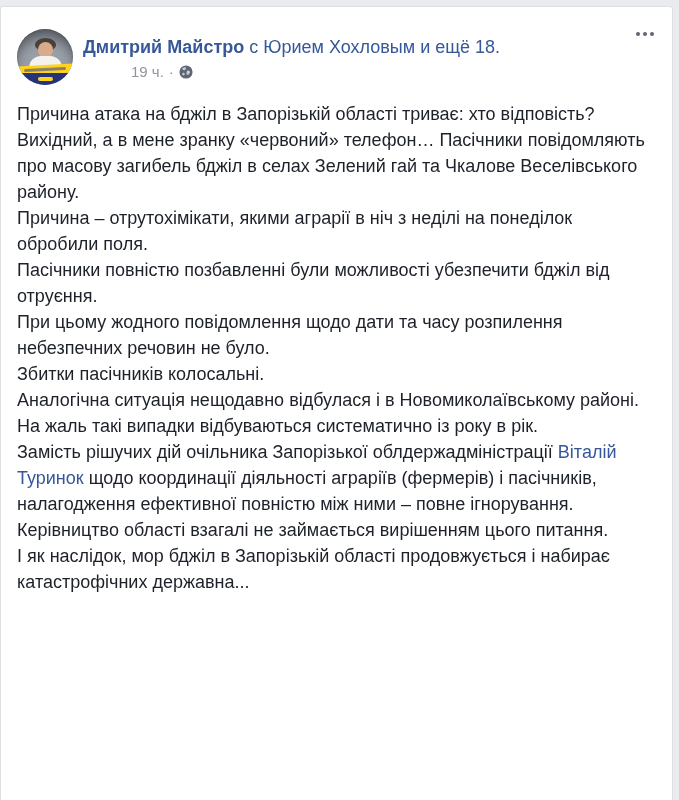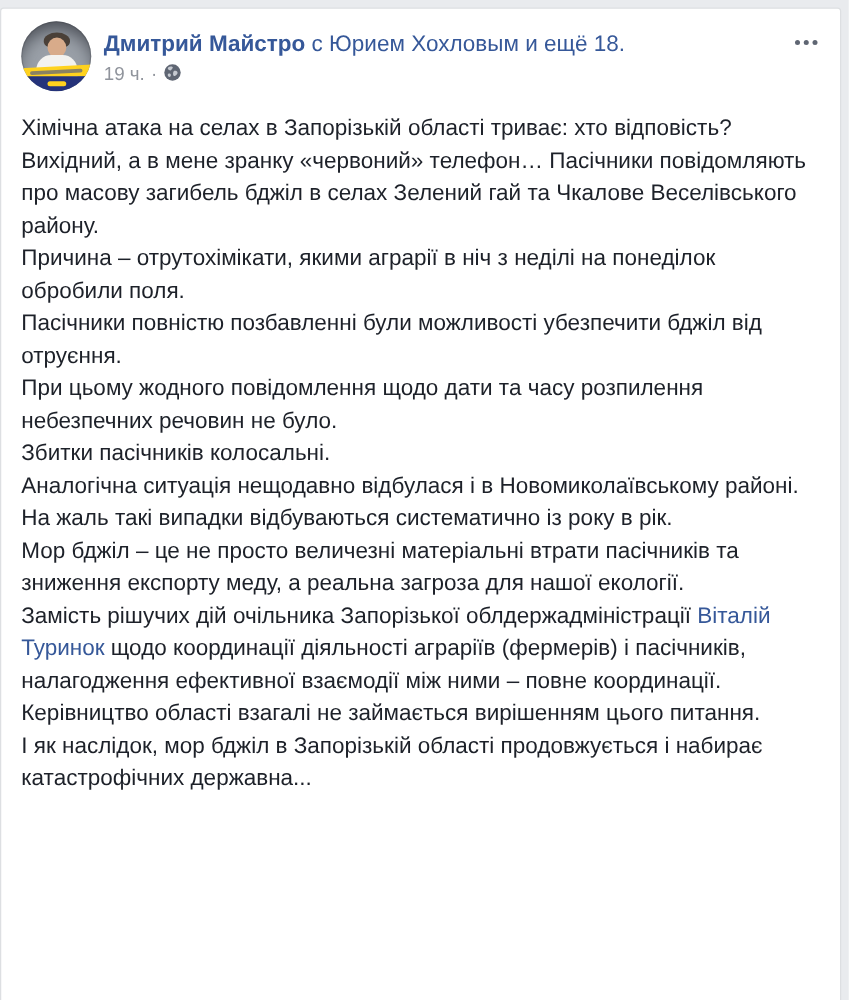--- a/index.html
+++ b/index.html
@@ -19,21 +19,21 @@
     top: 6px;
     left: 0;
     width: 673px;
     height: 800px;
     background: #ffffff;
     border: 1px solid #dddfe2;
     border-radius: 3px 3px 0 0;
     box-sizing: border-box;
   }
   .card-inner {
-    padding: 10px 16px 0 16px;
+    padding: 22px 16px 0 16px;
     position: relative;
   }
   .post-header {
     display: flex;
     align-items: flex-start;
   }
   
   .avatar {
     width: 56px;
     height: 56px;
@@ -72,20 +72,22 @@
     font-weight: normal;
     text-decoration: none;
     cursor: pointer;
   }
   .sub-line {
     margin-top: 4px;
     font-size: 15px;
     line-height: 18px;
     color: #90949c;
     display: flex;
+    align-items: center;
+    margin-left: 48px;
   }
   .sub-line .ts { cursor: pointer; }
   .sub-sep { margin: 0 5px 0 5px; }
   .globe { display: inline-block; width: 14px; height: 14px; }
 
   .menu-button {
     position: absolute;
     right: 16px;
     top: 20px;
     display: flex;
@@ -150,28 +152,27 @@
       </div>
 
       <div class="menu-button">
         <span class="dot"></span>
         <span class="dot"></span>
         <span class="dot"></span>
       </div>
     </div>
 
     <div class="post-content">
-        <div class="para"><span>Хімічна атака на селах в Запорізькій області триває: хто відповість?</span></div>
+        <div class="para"><span>Причина атака на бджіл в Запорізькій області триває: хто відповість?</span></div>
         <div class="para"><span>Вихідний, а в мене зранку «червоний» телефон… Пасічники повідомляють про масову загибель бджіл в селах Зелений гай та Чкалове Веселівського району.</span></div>
         <div class="para"><span>Причина – отрутохімікати, якими аграрії в ніч з неділі на понеділок обробили поля.</span></div>
         <div class="para"><span>Пасічники повністю позбавленні були можливості убезпечити бджіл від отруєння.</span></div>
         <div class="para"><span>При цьому жодного повідомлення щодо дати та часу розпилення небезпечних речовин не було.</span></div>
         <div class="para"><span>Збитки пасічників колосальні.</span></div>
         <div class="para"><span>Аналогічна ситуація нещодавно відбулася і в Новомиколаївському районі.</span></div>
         <div class="para"><span>На жаль такі випадки відбуваються систематично із року в рік.</span></div>
-        <div class="para"><span>Мор бджіл – це не просто величезні матеріальні втрати пасічників та зниження експорту меду, а реальна загроза для нашої екології.</span></div>
-        <div class="para"><span>Замість рішучих дій очільника Запорізької облдержадміністрації </span><a class="lnk">Віталій Туринок</a><span> щодо координації діяльності аграріїв (фермерів) і пасічників, налагодження ефективної взаємодії між ними – повне координації.</span></div>
+        <div class="para"><span>Замість рішучих дій очільника Запорізької облдержадміністрації </span><a class="lnk">Віталій Туринок</a><span> щодо координації діяльності аграріїв (фермерів) і пасічників, налагодження ефективної повністю між ними – повне ігнорування.</span></div>
         <div class="para"><span>Керівництво області взагалі не займається вирішенням цього питання.</span></div>
         <div class="para"><span>І як наслідок, мор бджіл в Запорізькій області продовжується і набирає катастрофічних державна...</span></div>
       </div>
 
   </div>
 </div>
 
 </body></html>

